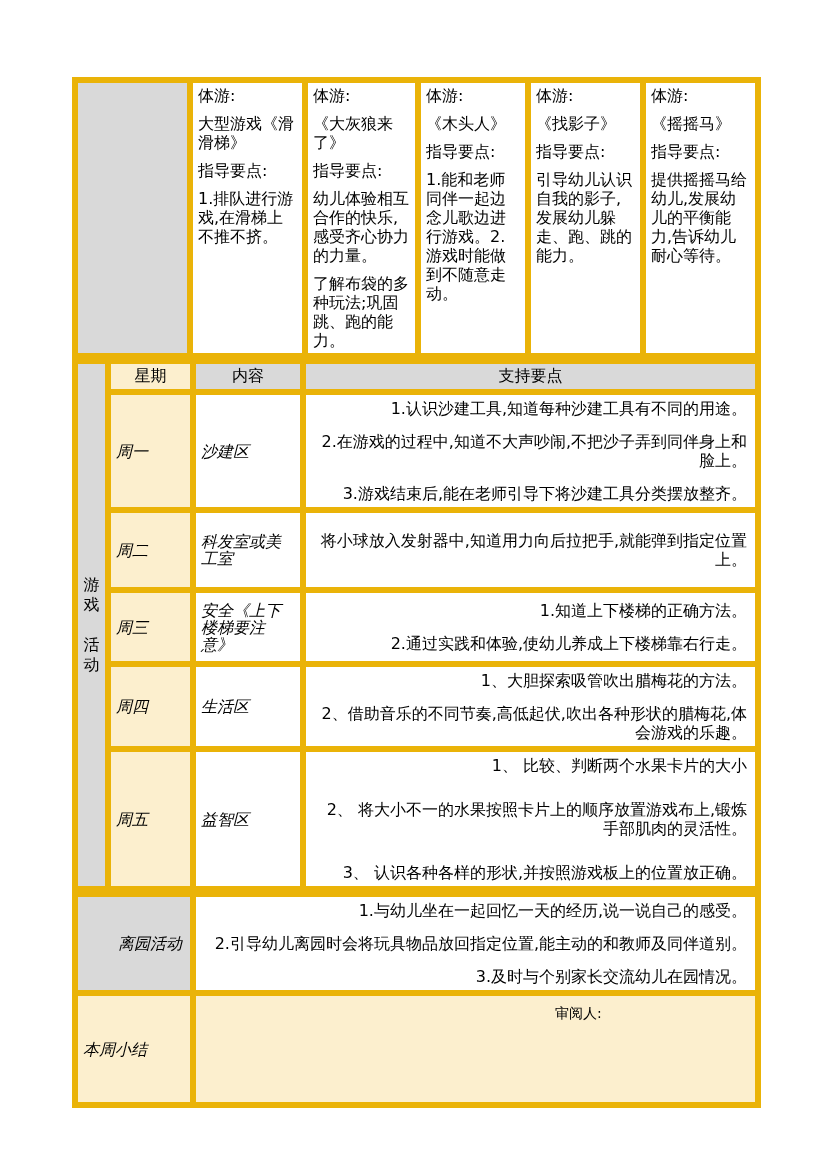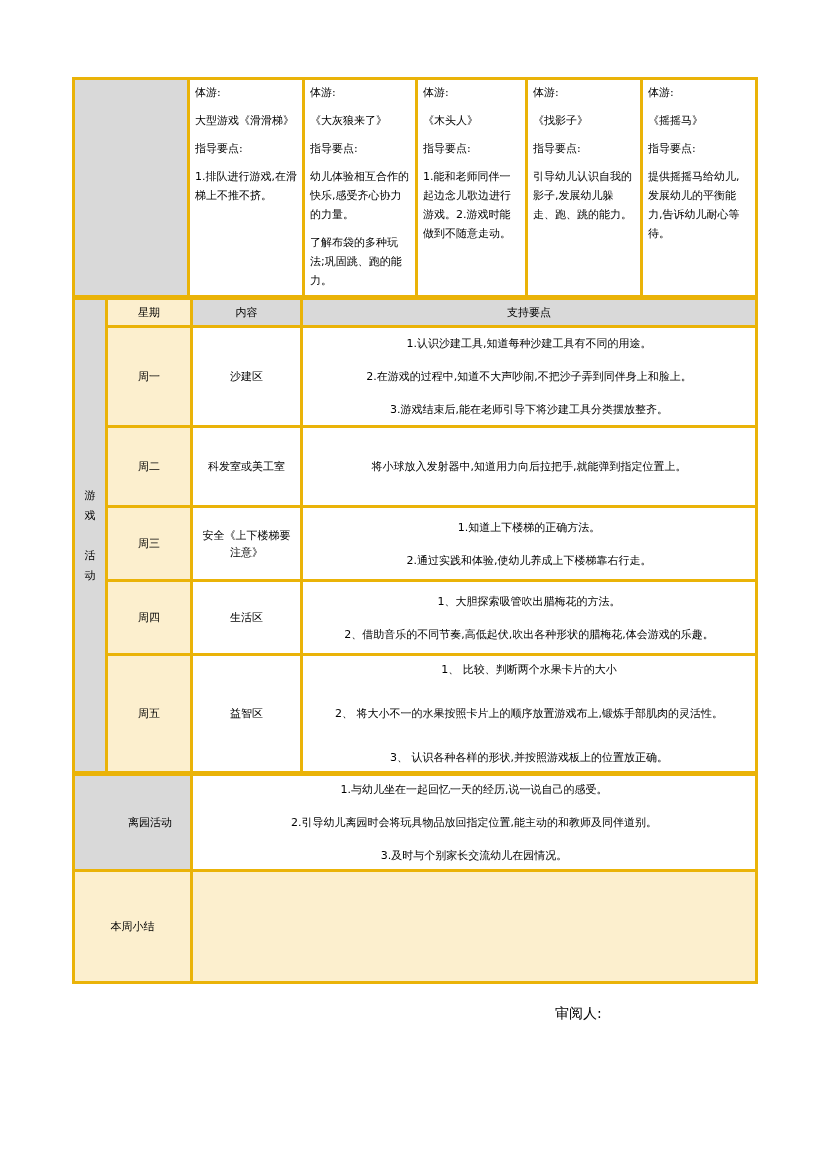--- a/index.html
+++ b/index.html
@@ -4,34 +4,34 @@
 <style>
   html,body { margin:0; padding:0; }
   body {
     width:827px; height:1170px; background:#ffffff; position:relative;
     font-family:"DejaVu Sans", sans-serif; color:#000;
   }
   .doc-table { position:absolute; left:72px; top:77px; width:683px; }
   table { border-collapse:collapse; table-layout:fixed; width:683px; }
   .tB, .tC { margin-top:-1px; }
   td, th {
-    border:3px solid #eab308; font-size:11px; font-weight:normal;
+    border:6px solid #eab308; font-size:16px; font-weight:normal;
     box-sizing:border-box; padding:2px 5px; overflow:hidden;margin-top:42px;
   }
   .gray  { background:#d9d9d9;padding-left:40px; }
   .cream { background:#fcefce; }
   .white { background:#ffffff; }
   
   .cellA { vertical-align:top; text-align:left; padding:3px 5px; }
   .cellA p { margin:0 0 9px 0; line-height:19px; }
   .cellA p:last-child { margin-bottom:0; }
   
   th.hdr { text-align:center; vertical-align:middle; padding:2px; }
-  td.day, td.content { text-align:center; vertical-align:middle; line-height:17px; }
-  td.points { vertical-align:middle; text-align:center; padding:4px 8px; }
+  td.day, td.content { vertical-align:middle; line-height:17px;font-style:italic; }
+  td.points { vertical-align:middle; text-align:right; padding:4px 8px; }
   td.points p { margin:0 0 14px 0; line-height:19px; }
   td.points p:last-child { margin-bottom:0; }
   td.points.gap-lg p { margin-bottom:25px; }
   td.points.gap-lg p:last-child { margin-bottom:0; }
   td.side { vertical-align:middle; text-align:center; padding:0; }
   .side-label p {
     width:1em; margin:0 auto 20px auto; line-height:20px;
     word-break:break-all; white-space:normal;
   }
   .side-label p:last-child { margin-bottom:0; }

